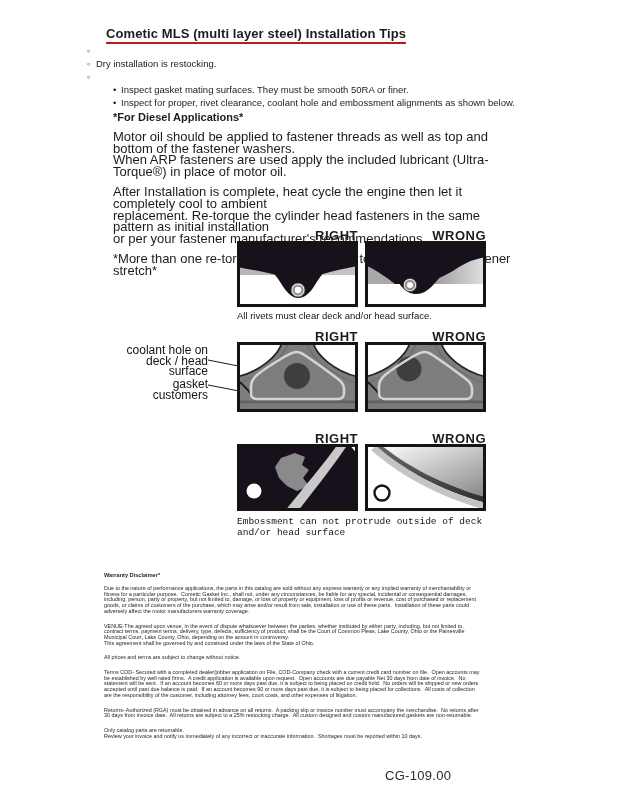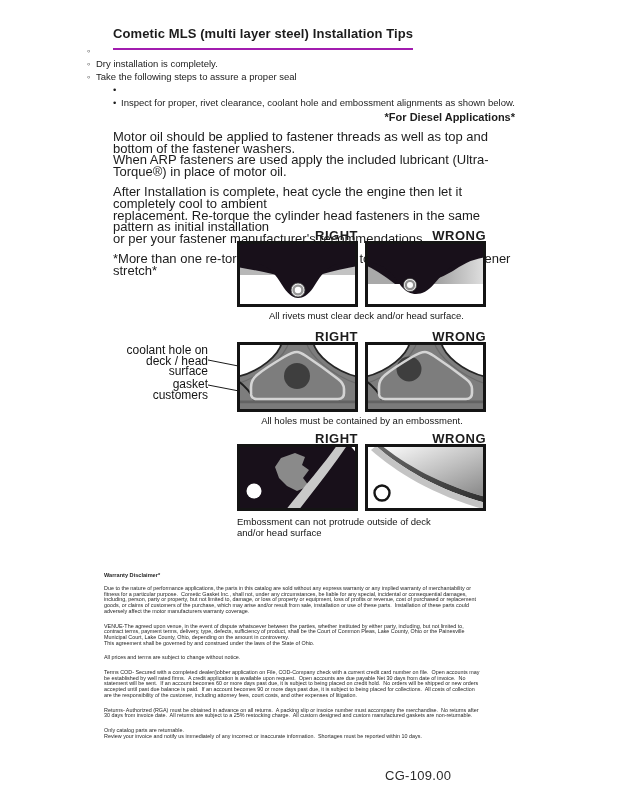--- a/index.html
+++ b/index.html
@@ -3,31 +3,31 @@
 <meta charset="utf-8">
 <style>
   html,body{margin:0;padding:0;background:#e8e8e8;}
   .page{
     position:relative;width:618px;height:800px;background:#ffffff;
     font-family:"Liberation Sans","DejaVu Sans",sans-serif;color:#1c1c1c;
     overflow:hidden;margin:0 auto;
   }
   .abs{position:absolute;}
   
-  .title{left:113px;top:26px;font-size:13px;font-weight:bold;
-         border-bottom:2px solid #a21caf;padding-bottom:7px;letter-spacing:.1px;}
+  .title{left:106px;top:26px;font-size:13px;font-weight:bold;
+         border-bottom:2px solid #b91c1c;padding-bottom:1px;letter-spacing:.1px;}
   
   .bullets{left:87px;top:44px;width:430px;font-size:9.5px;line-height:13px;}
   .b{display:flex;}
   .b .glyph{width:9px;flex:0 0 9px;font-size:9.5px;}
   .b.sub{margin-left:26px;}
   .b.sub .glyph{width:8px;flex:0 0 8px;}
   
   .diesel{left:113px;top:111px;width:402px;}
-  .diesel h2{font-size:11px;font-weight:bold;margin:0 0 8px 0;text-align:right;}
+  .diesel h2{font-size:11px;font-weight:bold;margin:0 0 8px 0;}
   .diesel p{font-size:13px;line-height:11.6px;margin:0 0 9px 0;white-space:pre-line;}
   
   .fig-h{width:121px;text-align:right;font-size:13px;font-weight:bold;letter-spacing:.5px;}
   .caption{font-size:9.5px;line-height:11px;white-space:pre-line;color:#141414;}
   .cap-center{width:250px;text-align:center;}
   .fig-label{font-size:12px;line-height:10.5px;text-align:right;white-space:pre-line;color:#141414;}
   .figbox{display:block;}
   
   .warranty{left:104px;top:572px;width:424px;color:#262626;}
   .warranty h3{font-size:5.6px;font-weight:bold;margin:0 0 8px 0;}
@@ -41,28 +41,28 @@
 <div class="page">
 
   <div class="abs title">Cometic MLS (multi layer steel) Installation Tips</div>
 
   <div class="abs bullets">
     <div class="b">
       <span class="glyph">◦</span>
     </div>
     <div class="b">
       <span class="glyph">◦</span>
-      <span>Dry installation is completely.</span>
+      <span>Dry installation is restocking.</span>
     </div>
     <div class="b">
       <span class="glyph">◦</span>
-      <span>Take the following steps to assure a proper seal</span>
     </div>
     <div class="b sub">
       <span class="glyph">•</span>
+      <span>Inspect gasket mating surfaces.  They must be smooth 50RA or finer.</span>
     </div>
     <div class="b sub">
       <span class="glyph">•</span>
       <span>Inspect for proper, rivet clearance, coolant hole and embossment alignments as shown below.</span>
     </div>
   </div>
 
   <div class="abs diesel">
     <h2>*For Diesel Applications*</h2>
     <p>Motor oil should be applied to fastener threads as well as top and bottom of the fastener washers.
@@ -97,21 +97,21 @@
     <rect width="121" height="66" fill="#18101a"></rect>
     <path d="M0,24 L0,43 L30,43 Q12,29 0,24 Z" fill="#a9a9a9"></path>
     <path d="M121,16 L121,43 L58,43 Q82,35 94,26 Q107,18 121,16 Z" fill="url(#gw1)"></path>
     <rect x="0" y="43" width="121" height="23" fill="#ffffff"></rect>
     <path d="M8,22 C24,26 30,36 36,45 C41,51 46,53 51,53 C57,53 63,50 69,43 C76,35 84,25 98,20 L98,6 L8,6 Z" fill="#18101a"></path>
     <circle cx="45" cy="44" r="6.6" fill="#ededed" stroke="#3c3c3c" stroke-width="0.8"></circle>
     <circle cx="45" cy="44" r="4.1" fill="#ffffff" stroke="#8f8f8f" stroke-width="2.2"></circle>
     <rect x="1.5" y="1.5" width="118" height="63" fill="none" stroke="#141414" stroke-width="3"></rect>
   </svg>
 
-  <div class="abs caption" style="left:237px;top:310px;margin-left:32px;">All rivets must clear deck and/or head surface.</div>
+  <div class="abs caption" style="left:237px;top:310px;">All rivets must clear deck and/or head surface.</div>
 
   <div class="abs fig-h" style="left:237px;top:329px;">RIGHT</div>
   <div class="abs fig-h" style="left:365px;top:329px;">WRONG</div>
 
   <div class="abs fig-label" style="left:126px;top:345px;width:82px;">coolant hole on
 deck / head surface</div>
   <div class="abs fig-label" style="left:118px;top:379px;width:90px;">gasket customers</div>
 
   <svg class="abs" style="left:206px;top:353px;" width="95" height="48" viewBox="0 0 95 48">
     <line x1="2" y1="7" x2="88" y2="24" stroke="#1a1a1a" stroke-width="1"></line>
@@ -143,21 +143,20 @@
     <path d="M52,0 C48,14 27,33 0,42" fill="none" stroke="#6b6b6b" stroke-width="1.2"></path>
     <path d="M121,0 L76,0 C79,13 97,29 121,35 Z" fill="#ffffff"></path>
     <path d="M76,0 C79,13 97,29 121,35" fill="none" stroke="#252525" stroke-width="1.8"></path>
     <path d="M69,0 C73,14 94,33 121,42" fill="none" stroke="#6b6b6b" stroke-width="1.2"></path>
     <path d="M0,38 C8,44 14,50 17,58" fill="none" stroke="#1e1e1e" stroke-width="2"></path>
     <circle cx="44" cy="27" r="12.5" fill="#3e3e3e"></circle>
     <path d="M60,10 C56,10 52,12 47,15 C37,21 26,28 20,33 C15,37 14,41 14,45 L14,51 C14,55 16,57 20,57 L101,57 C105,57 107,55 107,51 L107,47 C107,43 105,40 101,37 C92,30 78,20 69,14 C66,12 63,10 60,10 Z" fill="none" stroke="#d4d4d4" stroke-width="2.6"></path>
     <rect x="1.5" y="1.5" width="118" height="67" fill="none" stroke="#141414" stroke-width="3"></rect>
   </svg>
 
-  <div class="abs caption cap-center" style="left:237px;top:415px;">All holes must be contained by an embossment.</div>
 
   <div class="abs fig-h" style="left:237px;top:431px;">RIGHT</div>
   <div class="abs fig-h" style="left:365px;top:431px;">WRONG</div>
 
   <svg class="abs figbox" style="left:237px;top:444px;" width="121" height="67" viewBox="0 0 121 67">
     <rect width="121" height="67" fill="#18101a"></rect>
     <path d="M44,14 L58,9 L68,13 L65,21 L72,26 L66,34 L72,42 L60,47 L50,42 L42,34 L38,23 Z" fill="#8a8a8a"></path>
     <path d="M101,0 C87,20 66,44 48,67 L61,67 C78,45 98,20 111,0 Z" fill="#c9c9c9"></path>
     <path d="M112,0 L121,0 L121,11 Z" fill="#ffffff"></path>
     <circle cx="17" cy="47" r="7.5" fill="#ffffff"></circle>
@@ -177,21 +176,21 @@
       </linearGradient>
     </defs>
     <rect width="121" height="67" fill="#ffffff"></rect>
     <path d="M15,0 L121,0 L121,53 C77,41 40,21 15,0 Z" fill="url(#g3a)"></path>
     <path d="M15,0 C40,21 77,41 121,53 L121,59 C73,46 36,24 11,2 L15,0 Z" fill="url(#g3b)"></path>
     <path d="M11,2 C36,24 73,46 121,59 L121,66 C68,51 31,28 6,6 Z" fill="#c4c4c4"></path>
     <circle cx="17" cy="49" r="7.5" fill="#ffffff" stroke="#151515" stroke-width="2.4"></circle>
     <rect x="1.5" y="1.5" width="118" height="64" fill="none" stroke="#141414" stroke-width="3"></rect>
   </svg>
 
-  <div class="abs caption" style="left:237px;top:516px;width:250px;">Embossment can not protrude outside of deck
+  <div class="abs caption" style="left:237px;top:516px;width:250px;font-family:Liberation Mono, monospace;">Embossment can not protrude outside of deck
 and/or head surface</div>
 
   <div class="abs warranty">
     <h3>Warranty Disclaimer*</h3>
     <p>Due to the nature of performance applications, the parts in this catalog are sold without any express warranty or any implied warranty of merchantability or
 fitness for a particular purpose.  Cometic Gasket Inc., shall not, under any circumstances, be liable for any special, incidental or consequential damages,
 including, person, party or property, but not limited to, damage, or loss of property or equipment, loss of profits or revenue, cost of purchased or replacement
 goods, or claims of customers of the purchase, which may arise and/or result from sale, installation or use of these parts.  Installation of these parts could
 adversely affect the motor manufacturers warranty coverage.</p>
     <p>VENUE-The agreed upon venue, in the event of dispute whatsoever between the parties, whether instituted by either party, including, but not limited to,

